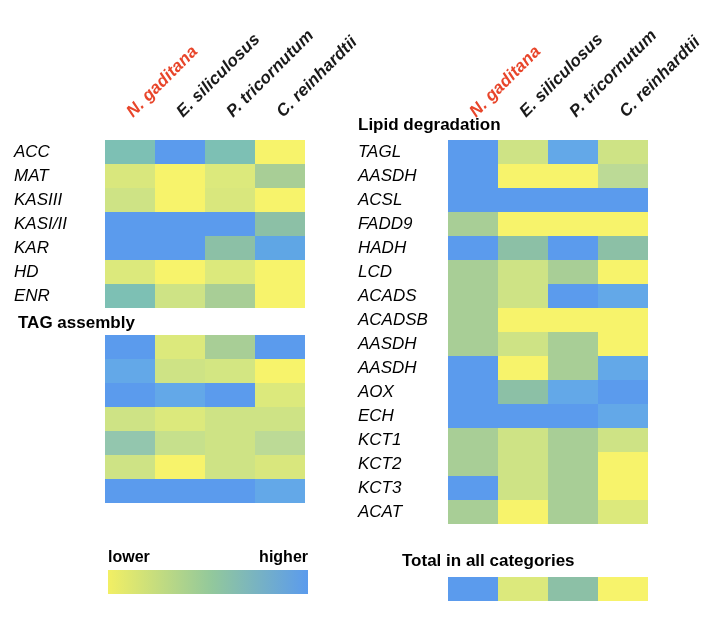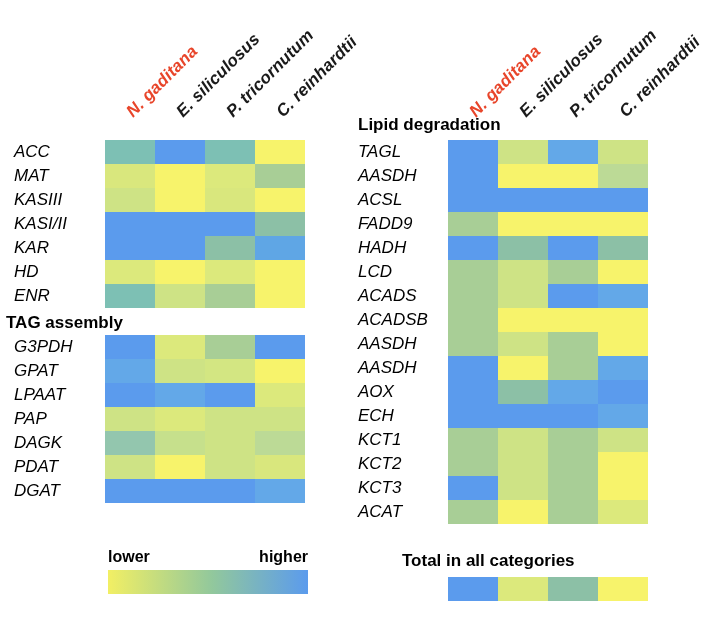--- a/index.html
+++ b/index.html
@@ -147,31 +147,22 @@
       <div class="cell" style="background: rgb(220, 233, 124);"></div>
       <div class="cell" style="background: rgb(247, 243, 107);"></div>
       <div class="cell" style="background: rgb(220, 233, 124);"></div>
       <div class="cell" style="background: rgb(247, 243, 107);"></div>
       <div class="cell" style="background: rgb(125, 192, 180);"></div>
       <div class="cell" style="background: rgb(206, 227, 133);"></div>
       <div class="cell" style="background: rgb(168, 206, 150);"></div>
       <div class="cell" style="background: rgb(247, 243, 107);"></div>
     </div>
 
-  <div class="sect-title" style="left:6px; top:314px;">TAG assembly</div>
-
-  <div class="rowlabels" style="left:14px; top:335px;">
-      <div class="rowlabel">G3PDH</div>
-      <div class="rowlabel">GPAT</div>
-      <div class="rowlabel">LPAAT</div>
-      <div class="rowlabel">PAP</div>
-      <div class="rowlabel">DAGK</div>
-      <div class="rowlabel">PDAT</div>
-      <div class="rowlabel">DGAT</div>
-    </div>
+  <div class="sect-title" style="left:18px; top:314px;">TAG assembly</div>
+
   <div class="grid" style="left:105px; top:335px; width:200px;">
       <div class="cell" style="background: rgb(91, 155, 237);"></div>
       <div class="cell" style="background: rgb(220, 233, 124);"></div>
       <div class="cell" style="background: rgb(168, 206, 150);"></div>
       <div class="cell" style="background: rgb(91, 155, 237);"></div>
       <div class="cell" style="background: rgb(99, 168, 232);"></div>
       <div class="cell" style="background: rgb(206, 227, 133);"></div>
       <div class="cell" style="background: rgb(211, 230, 130);"></div>
       <div class="cell" style="background: rgb(247, 243, 107);"></div>
       <div class="cell" style="background: rgb(91, 155, 237);"></div>

